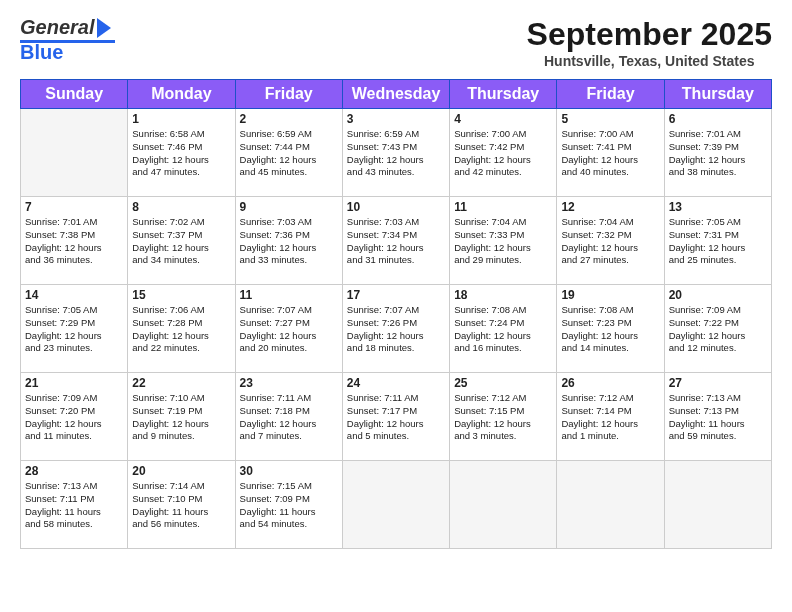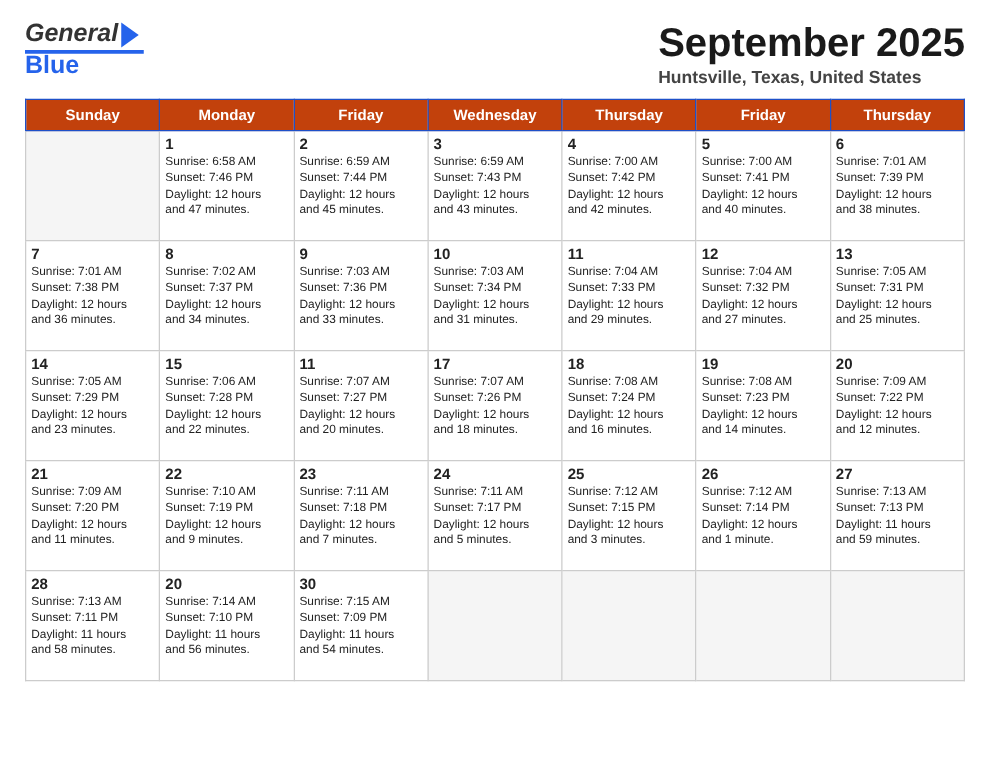--- a/index.html
+++ b/index.html
@@ -21,42 +21,42 @@
       justify-content: space-between;
       align-items: flex-start;
       margin-bottom: 10px;
     }
     .logo {
       display: flex;
       flex-direction: column;
       align-items: flex-start;
     }
     .title-block {
-      text-align: left;
+      text-align: center;
     }
     .month-title {
       font-size: 32px;
       font-weight: bold;
       color: #1a1a1a;
     }
     .location {
       font-size: 14px;
       color: #444;
       font-weight: bold;
     }
     .calendar {
       width: 100%;
       border-collapse: collapse;
       table-layout: fixed;
     }
     .calendar th {
-      background: #c2410c;
+      background: #8b5cf6;
       color: #fff;
       text-align: center;
-      font-size: 12px;
+      font-size: 16px;
       font-weight: bold;
       padding: 5px 2px;
       border: 1px solid #1e50c8;
     }
     .calendar td {
       border: 1px solid #ccc;
       vertical-align: top;
       padding: 3px 4px;
       height: 88px;
       font-size: 10px;

